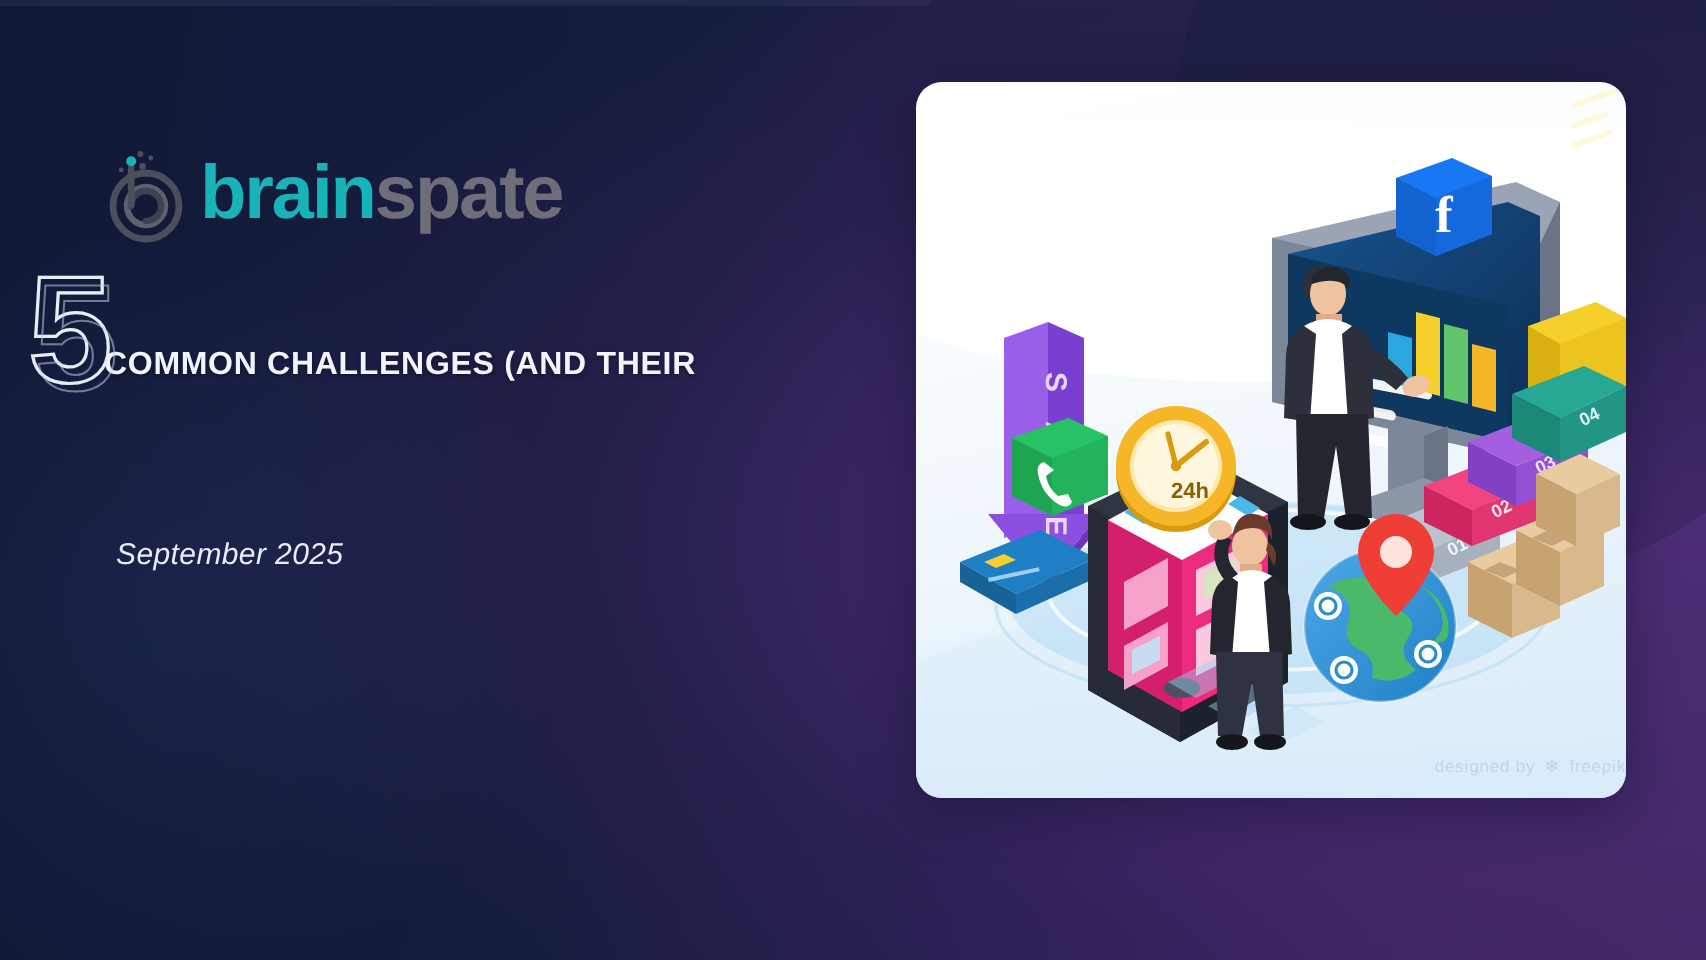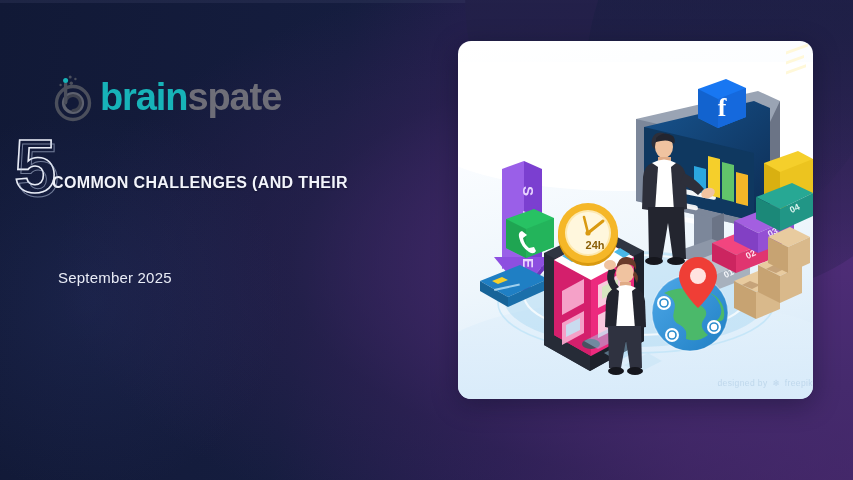--- a/index.html
+++ b/index.html
@@ -86,21 +86,21 @@
     font-weight:bold;
     letter-spacing:.35px;
     line-height:29px;
     text-transform:uppercase;
     white-space:nowrap;
     text-shadow:0 1px 2px rgba(0,0,0,.35);
   }
 
   .date {
     position:absolute; left:58px; top:269px;
-    color:#e9ecf6; font-size:15px; letter-spacing:.2px;
+    color:#e9ecf6; font-size:15px; letter-spacing:.2px;font-style:italic;
   }
 
   
   .card {
     position:absolute; left:458px; top:41px;
     width:355px; height:358px;
     border-radius:13px;
     background:linear-gradient(168deg,#ffffff 0%,#fbfdff 26%,#eef6fc 58%,#dfeefa 82%,#d3e8f8 100%);
     box-shadow:0 6px 26px rgba(8,10,30,.38);
     overflow:hidden;

